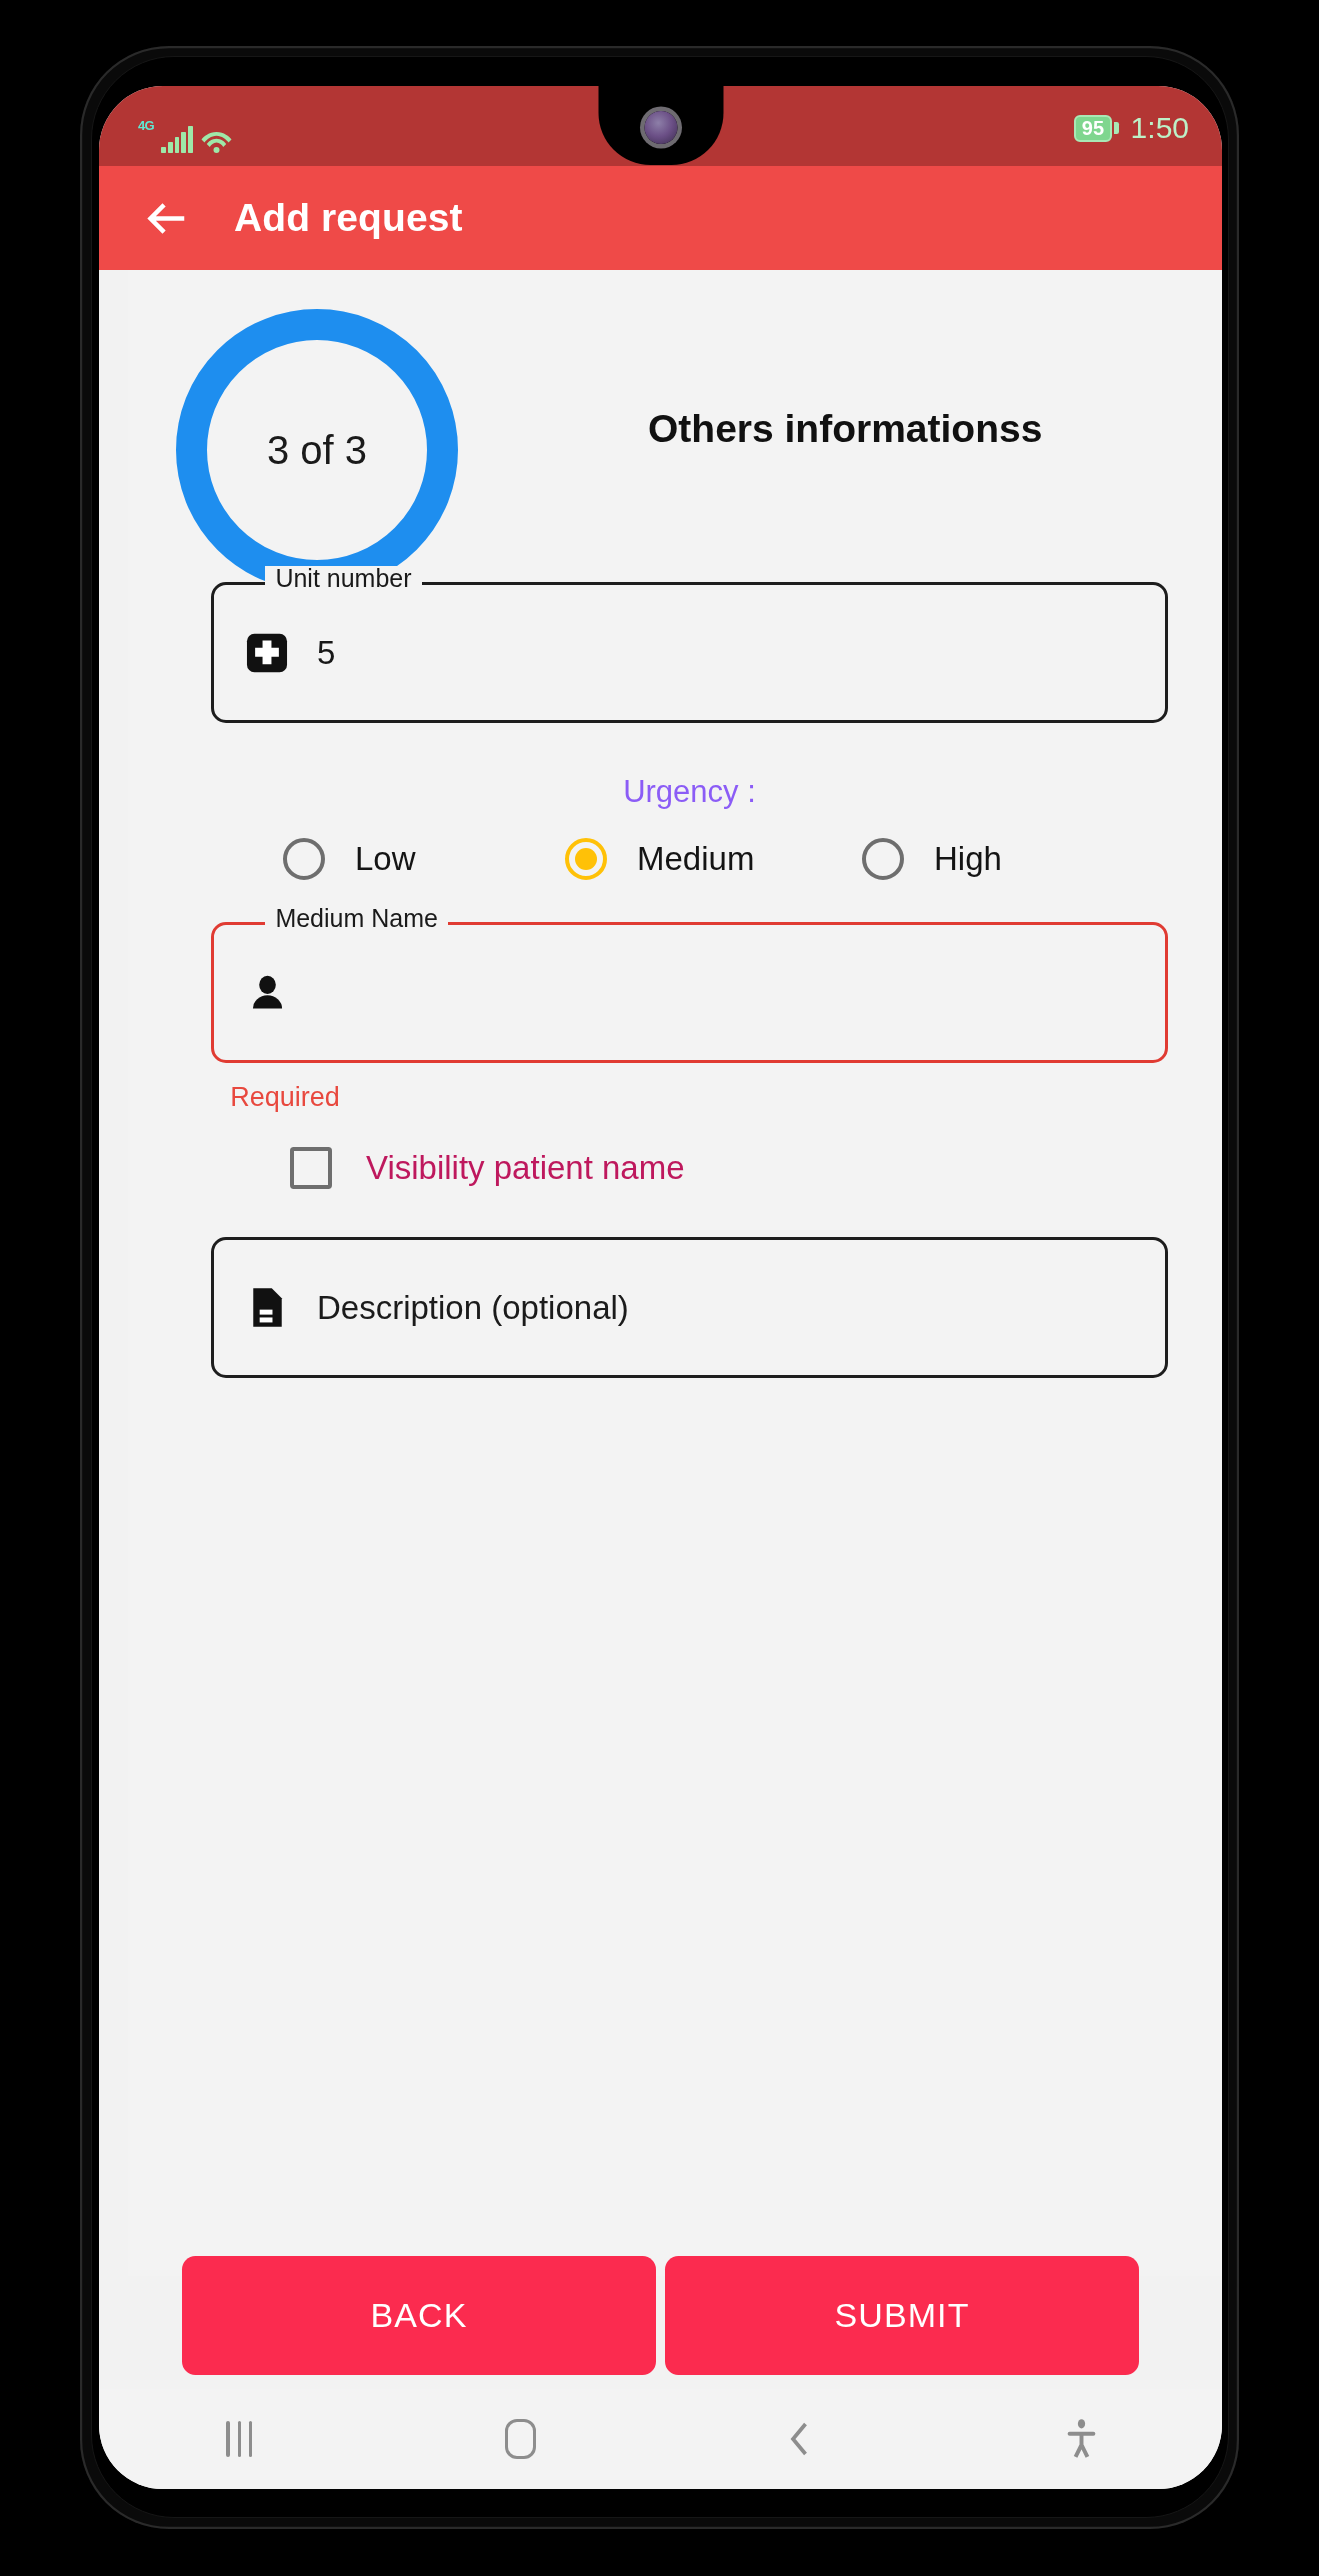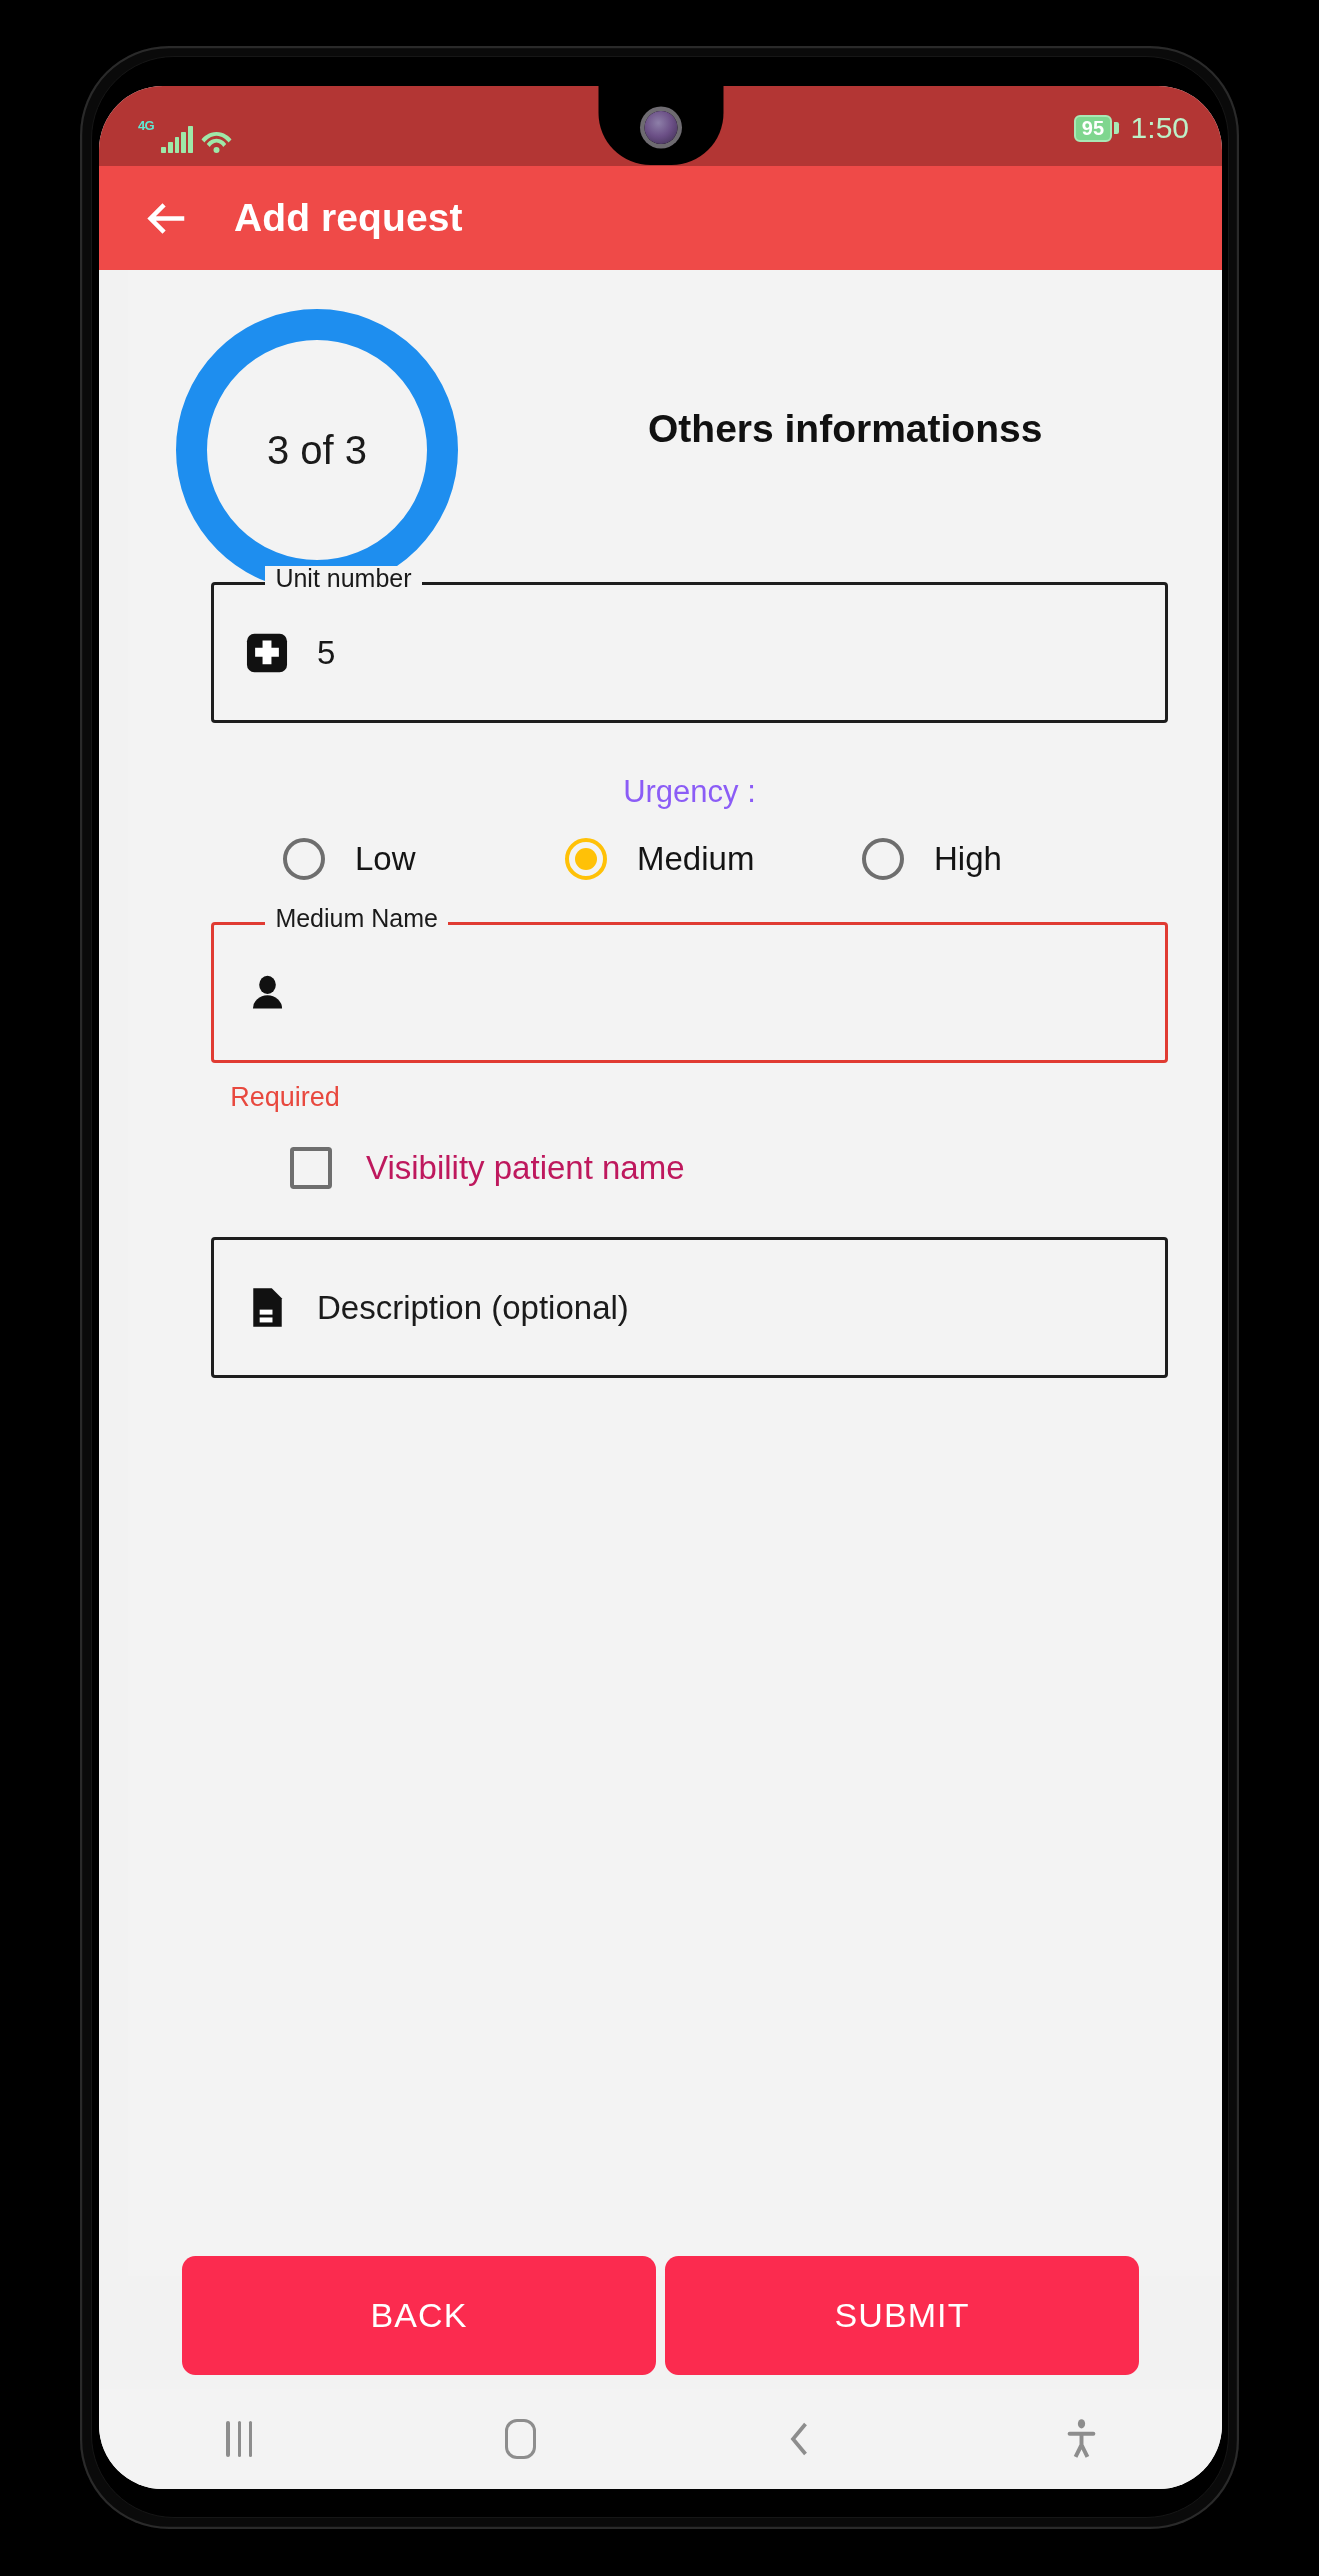--- a/index.html
+++ b/index.html
@@ -228,21 +228,21 @@
   }
 
   
   .field-wrap {
     position: relative;
     margin: 0 83px;
   }
   .outlined-field {
     position: relative;
     border: 3px solid #1d1d1d;
-    border-radius: 4px;
+    border-radius: 15px;
     height: 141px;
     box-sizing: border-box;
     display: flex;
     align-items: center;
     padding-left: 30px;
     background: transparent;
   }
   .outlined-field.error {
     border-color: #e03b32;
   }

